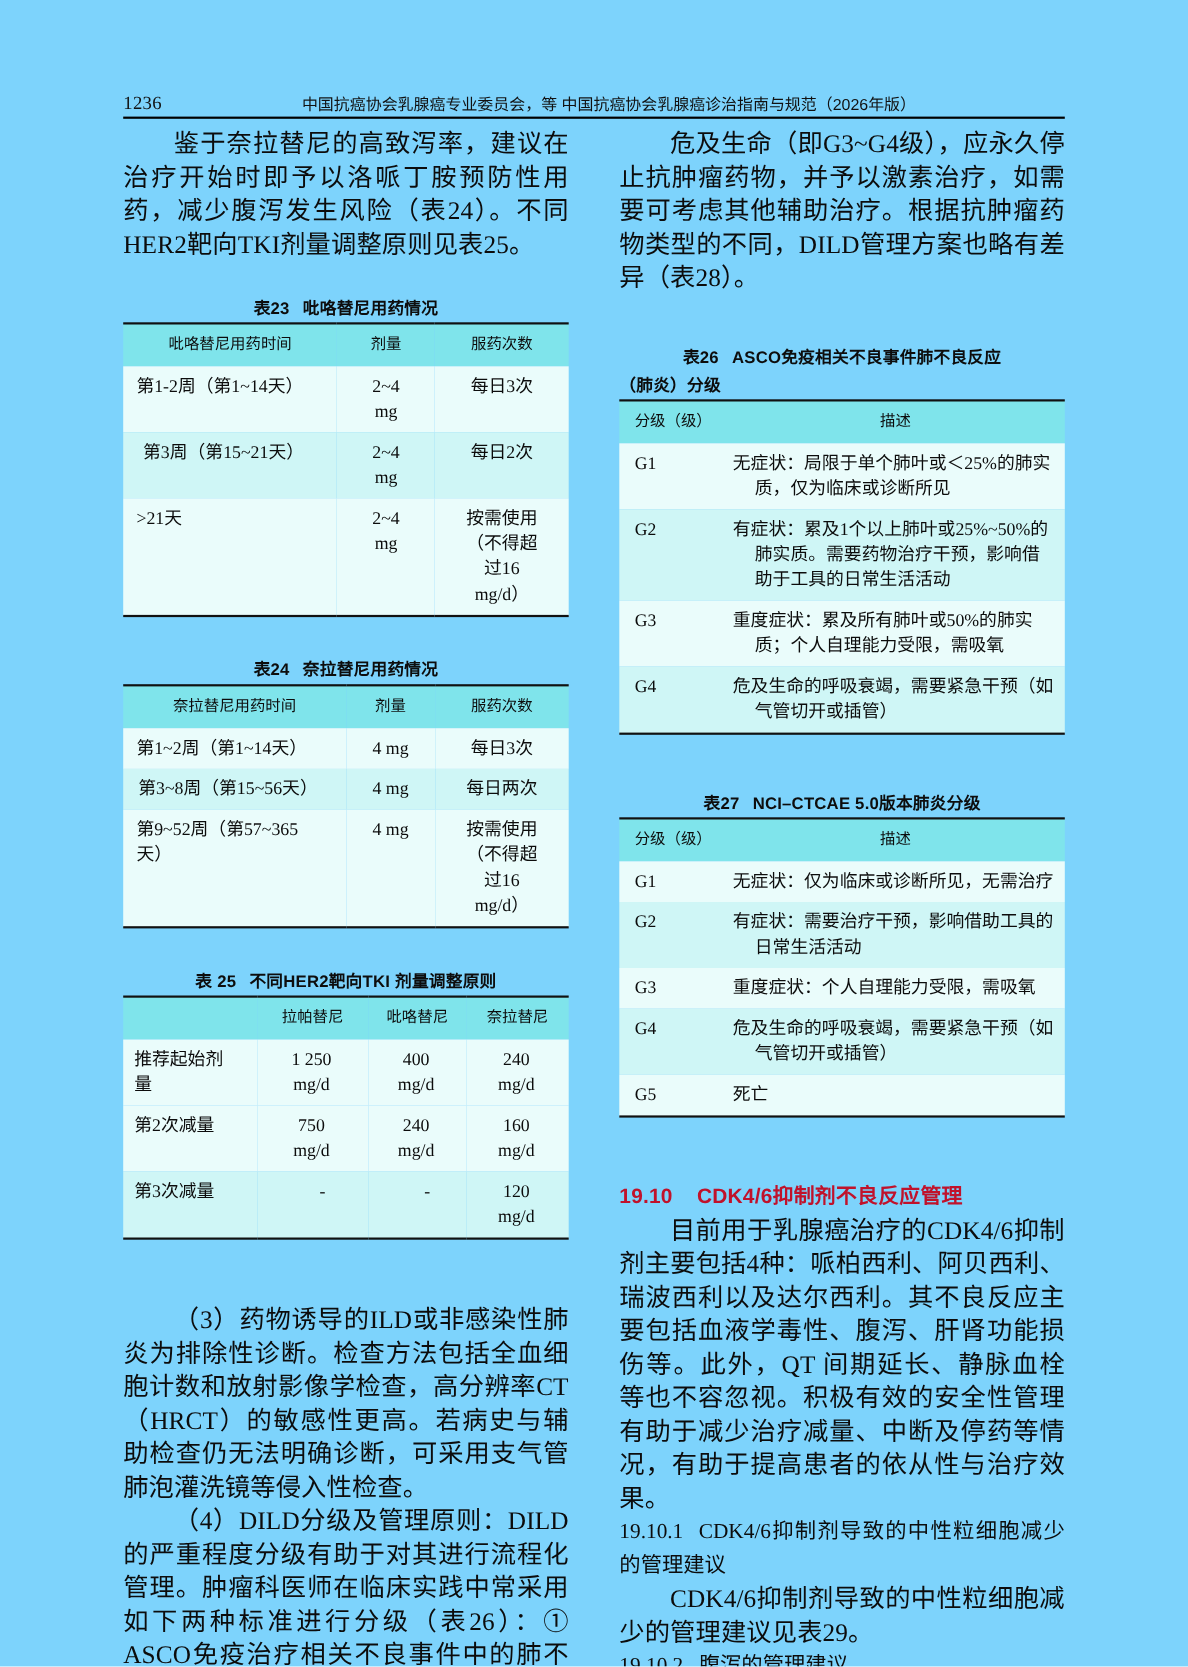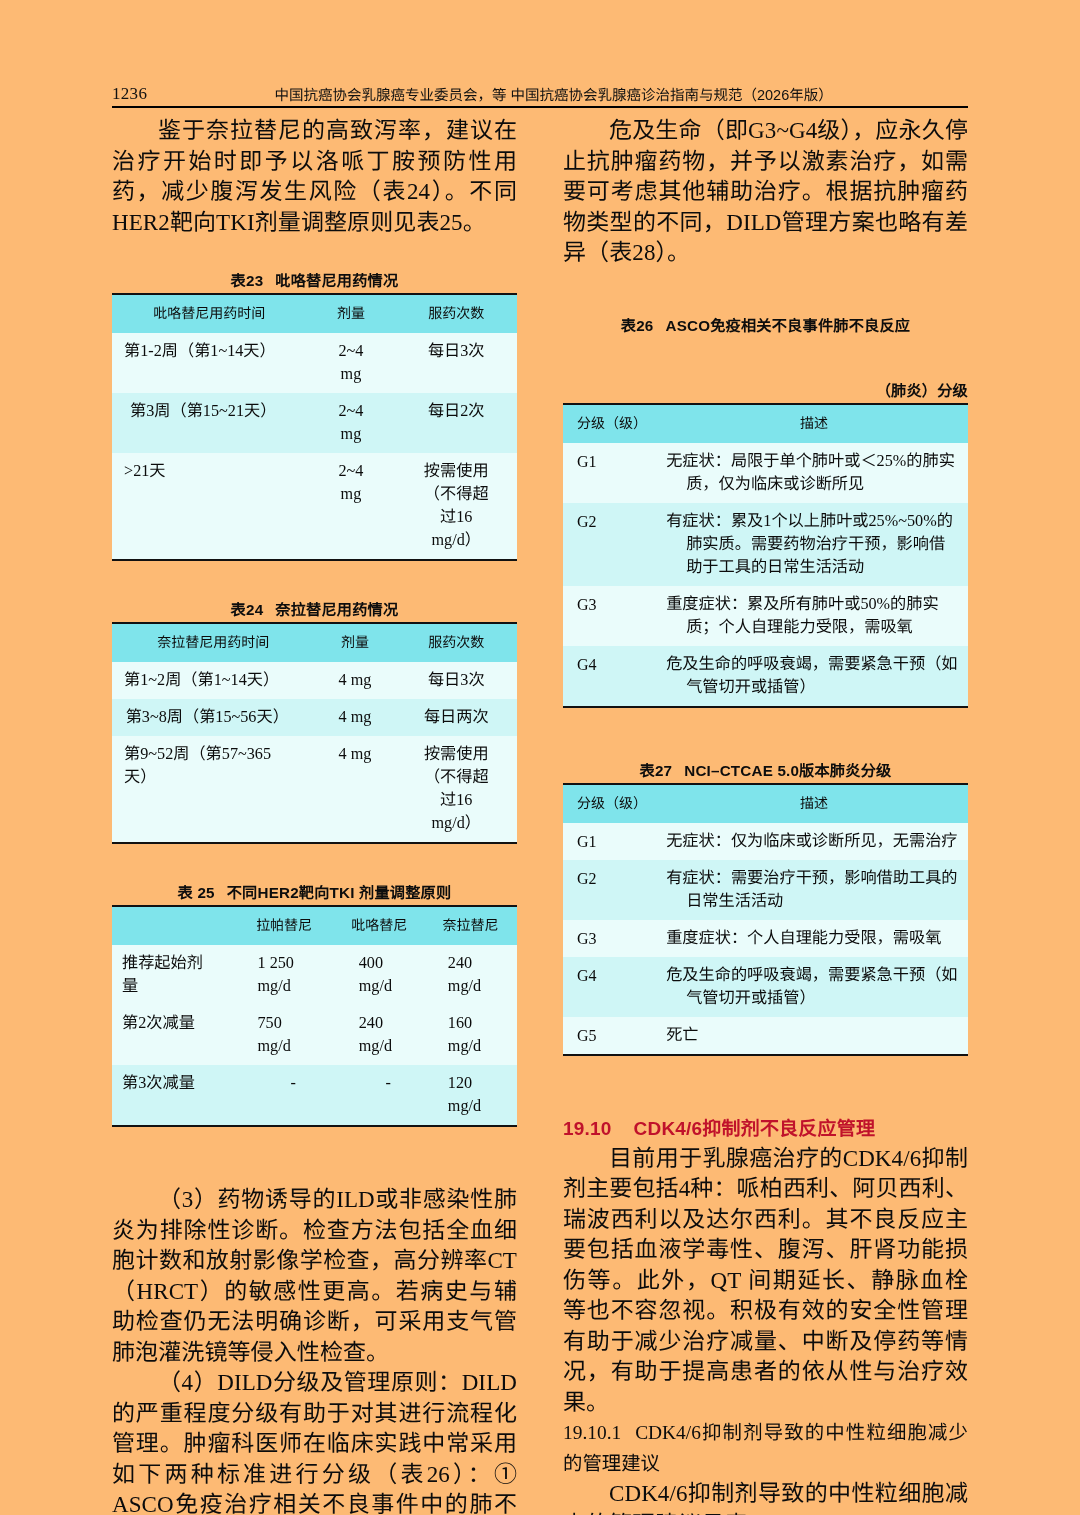--- a/index.html
+++ b/index.html
@@ -9,21 +9,21 @@
     background: #ffffff;
   }
   body {
     font-family: "Liberation Serif", "DejaVu Serif", serif;
     color: #101010;
   }
   .page {
     position: relative;
     width: 1080px;
     height: 1515px;
-    background: #fdba74;
+    background: #7dd3fc;
     margin: 0 auto;
     overflow: hidden;
     box-sizing: border-box;
   }
 
   
   .running-head {
     position: absolute;
     top: 78px;
     left: 112px;
@@ -164,26 +164,26 @@
     padding-left: 6px;
     padding-right: 10px;
   }
   .hang {
     display: block;
     padding-left: 20px;
     text-indent: -20px;
   }
 
   
-  .cap-line2 { display: block; text-align: right; margin-top: 40px; }
+  .cap-line2 { display: block; text-align: left; }
 
   
   table.dt.num thead th.blank { background: #7FE4EB; }
   table.dt.num tbody td.rowlabel { text-align: left; padding-left: 10px; }
-  table.dt.num tbody td.val { text-align: left; padding-right: 26px; }
+  table.dt.num tbody td.val { text-align: center; padding-right: 26px; }
   table.dt.num thead th.valhead { text-align: center; }
 
   .gap-sm { height: 14px; }
   .gap-md { height: 22px; }
   .gap-lg { height: 30px; }
 </style>
 </head>
 <body>
 
 <div class="page">

